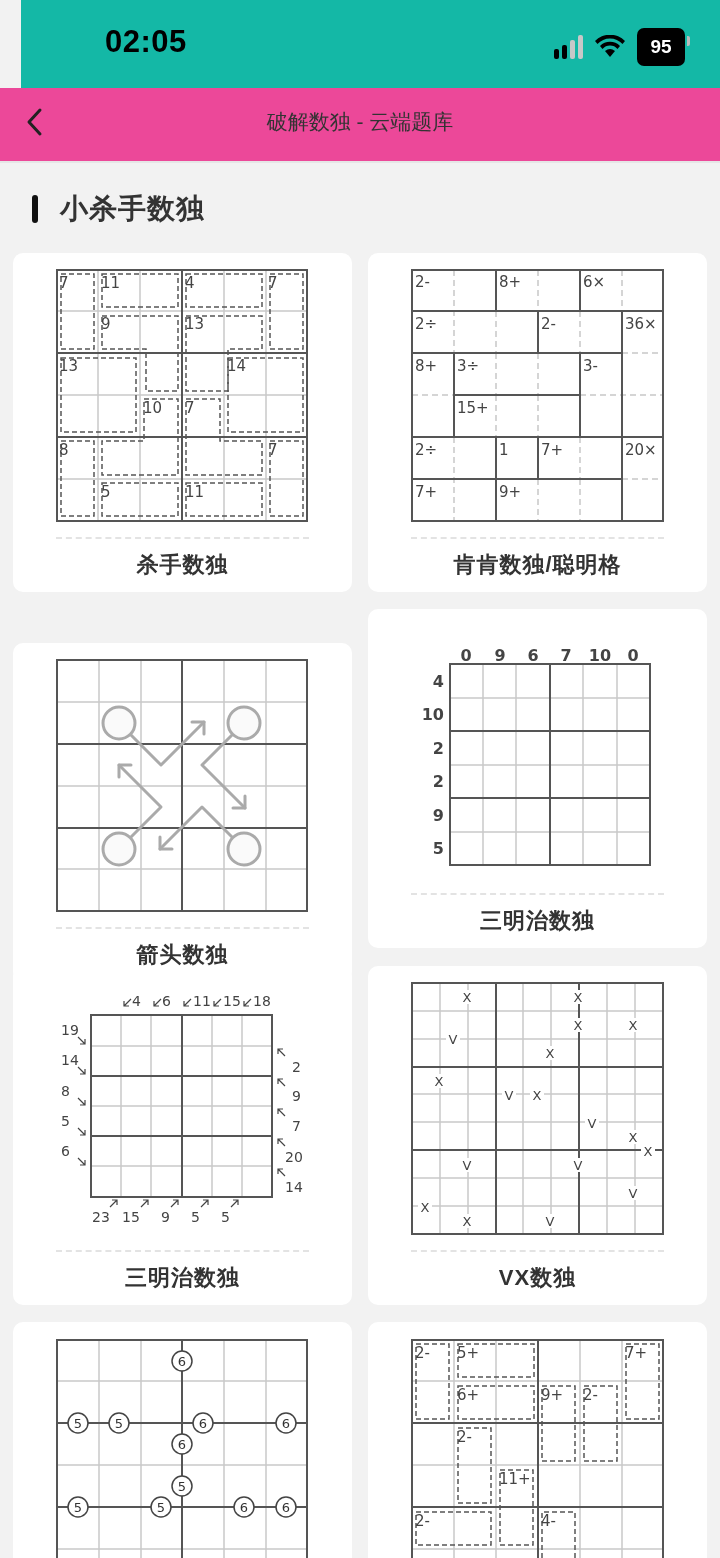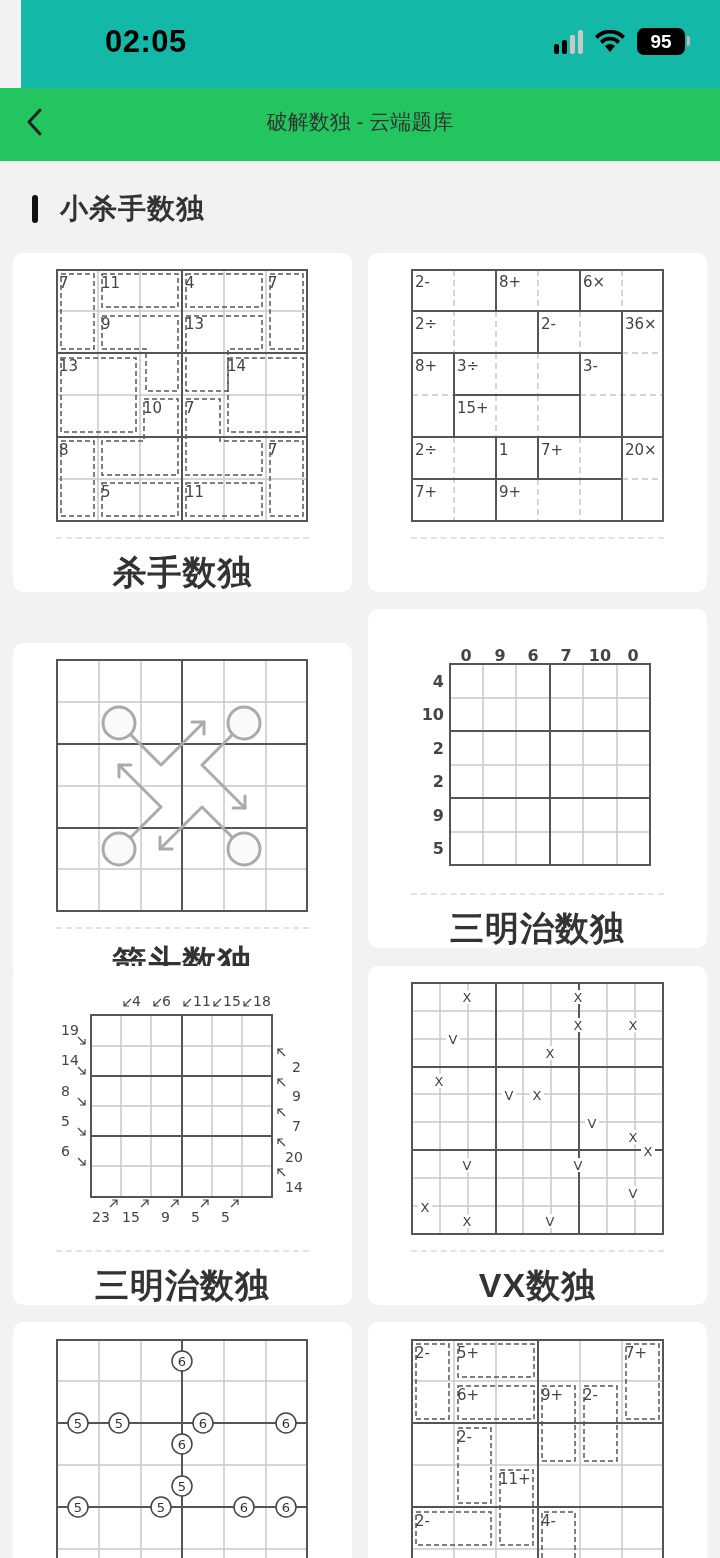--- a/index.html
+++ b/index.html
@@ -2,32 +2,32 @@
 <html><head>
 <meta charset="utf-8">
 <style>
   * { box-sizing: border-box; margin: 0; padding: 0; }
   html, body { width: 720px; height: 1558px; overflow: hidden; background: #f2f2f2; font-family: "Liberation Sans", "DejaVu Sans", sans-serif; }
   .status-bar { position: absolute; left: 0; top: 0; width: 720px; height: 88px; background: #14b8a6; margin-left: 21px; }
   .status-time { position: absolute; left: 84px; top: 24px; font-size: 31px; font-weight: bold; color: #000; letter-spacing: 0.5px; }
   .status-icons { position: absolute; right: 56px; top: 28px; display: flex; align-items: center; gap: 10px; }
   .signal { display: flex; align-items: flex-end; gap: 3px; height: 24px; }
   .signal span { width: 5px; border-radius: 2px; }
-  .battery { width: 48px; height: 27px; background: #000; border-radius: 7px; color: #fff; font-weight: bold; font-size: 19px; display: flex; align-items: center; justify-content: center; position: relative; }
+  .battery { width: 48px; height: 38px; background: #000; border-radius: 7px; color: #fff; font-weight: bold; font-size: 19px; display: flex; align-items: center; justify-content: center; position: relative; }
   .battery::after { content: ""; position: absolute; right: -5px; top: 8px; width: 3px; height: 10px; background: #bbb; border-radius: 0 2px 2px 0; }
-  .nav-bar { position: absolute; left: 0; top: 88px; width: 720px; height: 75px; background: #22c55e; border-bottom: 2px solid #e6e6e6; }
+  .nav-bar { position: absolute; left: 0; top: 88px; width: 720px; height: 75px; background: #ec4899; border-bottom: 2px solid #e6e6e6; }
   .back-btn { position: absolute; left: 18px; top: 16px; width: 32px; height: 36px; display: flex; align-items: center; justify-content: center; cursor: pointer; }
   .nav-title { position: absolute; left: 0; right: 0; top: 20px; text-align: center; font-size: 21px; color: #333; }
   .section-head { position: absolute; left: 32px; top: 190px; display: flex; align-items: center; }
   .section-bar { width: 6px; height: 28px; background: #111; border-radius: 3px; margin-right: 22px; }
   .section-title { font-size: 28px; font-weight: bold; color: #333; letter-spacing: 1px; }
   .card { position: absolute; width: 339px; height: 339px; background: #fff; border-radius: 10px; cursor: pointer; }
   .card svg.puzzle { position: absolute; left: 0; top: 0; }
   .card .divider { position: absolute; left: 43px; right: 43px; top: 284px; border-top: 2px dashed #e3e3e3; }
-  .card .label { position: absolute; left: 0; right: 0; top: 297px; text-align: center; font-size: 34px; font-weight: bold; color: #333; letter-spacing: 1px; }
+  .card .label { position: absolute; left: 0; right: 0; top: 297px; text-align: center; font-size: 22px; font-weight: bold; color: #333; letter-spacing: 1px; }
   svg text { font-family: "DejaVu Sans", sans-serif; }
 </style>
 </head>
 <body>
 
 <div class="status-bar">
   <div class="status-time">02:05</div>
   <div class="status-icons">
     <div class="signal">
       <span style="height:10px;background:#000"></span>
@@ -163,20 +163,21 @@
       <text x="457" y="413">15+</text>
       <text x="415" y="455">2÷</text>
       <text x="499" y="455">1</text>
       <text x="541" y="455">7+</text>
       <text x="625" y="455">20×</text>
       <text x="415" y="497">7+</text>
       <text x="499" y="497">9+</text>
     </g>
   </svg>
   <div class="divider"></div>
+  <div class="label">肯肯数独/聪明格</div>
 </div>
 
 <div class="card" style="left:13px;top:643px">
   <svg class="puzzle" width="339" height="280" viewBox="13 609 339 280">
     <g stroke="#c8c8c8" stroke-width="1.5">
       <line x1="99" y1="626" x2="99" y2="877"></line>
         <line x1="141" y1="626" x2="141" y2="877"></line>
       <line x1="224" y1="626" x2="224" y2="877"></line>
         <line x1="266" y1="626" x2="266" y2="877"></line>
       <line x1="57" y1="668" x2="307" y2="668"></line>

